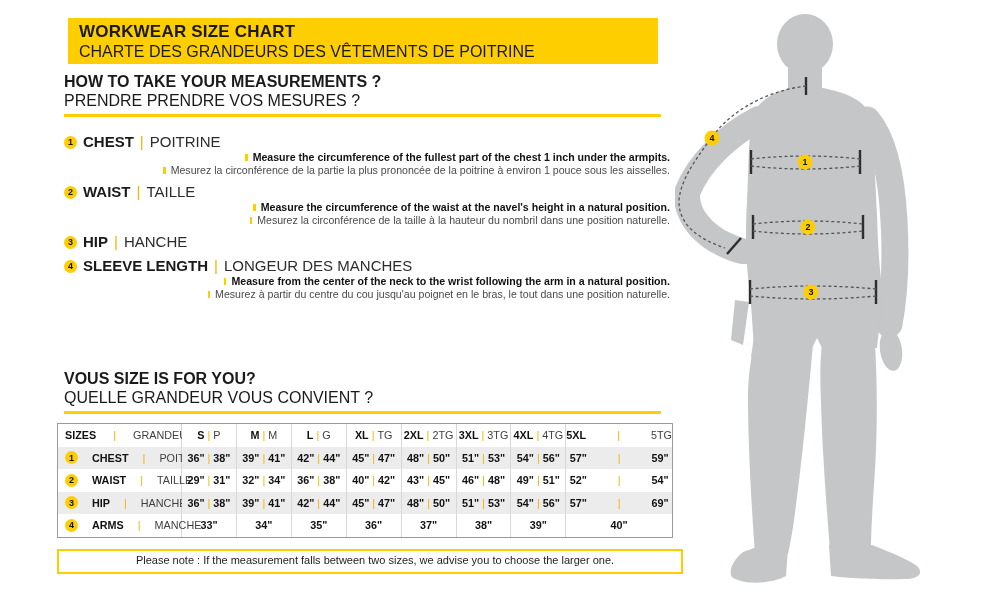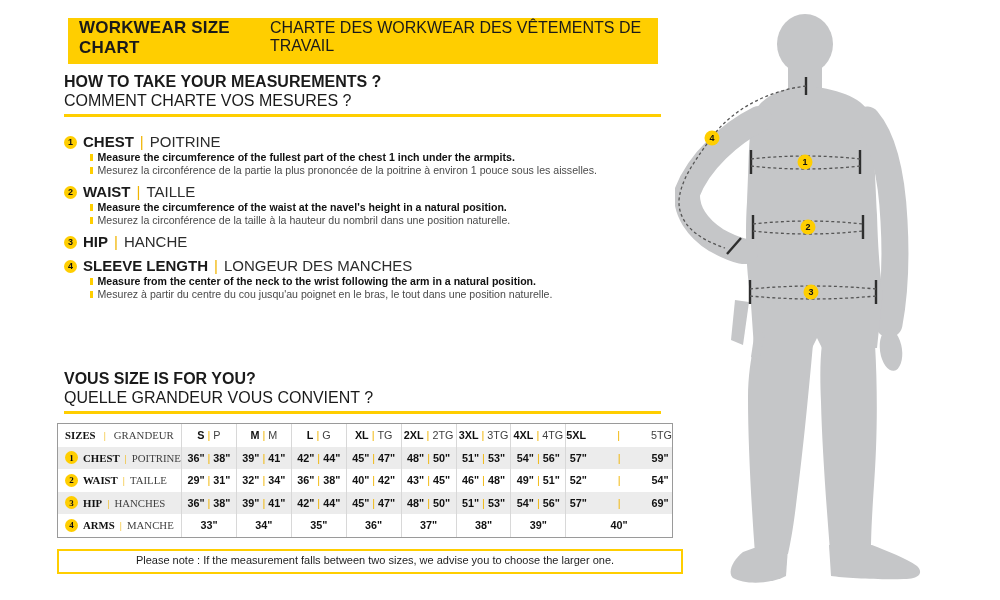--- a/index.html
+++ b/index.html
@@ -1,63 +1,63 @@
 <!DOCTYPE html>
 <html><head>
 <meta charset="utf-8">
 <style>
   html,body{margin:0;padding:0;}
   body{width:1000px;height:600px;background:#ffffff;font-family:"Liberation Sans",sans-serif;position:relative;overflow:hidden;color:#1a1a1a;}
   .abs{position:absolute;}
   
-  .banner{left:68px;top:18px;width:590px;height:46px;background:var(--yellow);display:flex;justify-content:center;padding-left:11px;box-sizing:border-box;}
+  .banner{left:68px;top:18px;width:590px;height:46px;background:var(--yellow);display:flex;flex-direction:column;justify-content:center;padding-left:11px;box-sizing:border-box;}
   .banner-en{font-size:17px;font-weight:800;letter-spacing:.2px;}
   .banner-fr{font-size:16px;font-weight:400;margin-top:1px;}
   
   .sec{width:597px;}
   .sec .h-en{font-size:16px;font-weight:800;line-height:19px;}
   .sec .h-fr{font-size:16px;font-weight:400;line-height:19px;}
   .sec .rule{height:3px;background:var(--yellow);margin-top:4px;}
   
   .instr{margin-bottom:6px;}
   .ihead{display:flex;align-items:center;gap:6px;line-height:18px;}
   .badge{width:13px;height:13px;border-radius:50%;background:var(--yellow);color:#111;font-size:9px;font-weight:800;display:inline-flex;align-items:center;justify-content:center;flex:0 0 13px;}
   .t-en{font-size:15px;font-weight:800;}
   .t-fr{font-size:15px;font-weight:400;color:#2c2c2c;}
   .pipe{color:#f0b400;font-weight:400;}
-  .bl{font-size:10.6px;line-height:13px;margin-left:26px;display:flex;align-items:center;}
+  .bl{font-size:10.6px;line-height:13px;margin-left:26px;display:flex;align-items:center;justify-content:flex-end;}
   .bl.en{font-weight:700;color:#111;}
   .bl.fr{font-weight:400;color:#4a4a4a;}
   .bm{display:inline-block;width:2.5px;height:7px;background:var(--yellow);margin-right:5px;flex:0 0 2.5px;}
   
   .sizetable{width:616px;border:1px solid #9a9a9a;box-sizing:border-box;display:grid;grid-template-columns:124px repeat(8,1fr);}
   .cell{height:22.5px;display:flex;align-items:center;justify-content:center;font-size:10.8px;border-right:1px solid #d8d8d8;box-sizing:border-box;}
   .cell.lastcol{border-right:none;gap:28px;}
-  .cell.label{justify-content:flex-start;padding-left:7px;gap:5px;font-family:Liberation Serif, serif;}
+  .cell.label{justify-content:flex-start;padding-left:7px;gap:14px;}
   .cell .en{font-weight:800;color:#111;}
   .cell .fr{font-weight:400;color:#3f3f3f;}
   .cell .val{font-weight:800;color:#111;}
   .cell .pipe{margin:0 3px;}
   .row-alt{background:#ececec;}
   .row-head{background:#ffffff;}
   
   .note{left:57px;top:549px;width:612px;border:2px solid var(--yellow);text-align:center;font-size:11px;line-height:15.5px;padding:2px 0 3px 10px;color:#1d1d1d;}
   :root{--yellow:#FFCE00;}
 </style>
 </head>
 <body>
 
 <div class="abs banner">
   <div class="banner-en">WORKWEAR SIZE CHART</div>
-  <div class="banner-fr">CHARTE DES WORKWEAR DES VÊTEMENTS DE TRAVAIL</div>
+  <div class="banner-fr">CHARTE DES GRANDEURS DES VÊTEMENTS DE POITRINE</div>
 </div>
 
 <div class="abs sec" style="left:64px;top:72px;">
   <div class="h-en">HOW TO TAKE YOUR MEASUREMENTS ?</div>
-  <div class="h-fr">COMMENT CHARTE VOS MESURES ?</div>
+  <div class="h-fr">PRENDRE PRENDRE VOS MESURES ?</div>
   <div class="rule"></div>
 </div>
 
 <div class="abs" style="left:64px;top:133px;width:606px;" id="instr-list">
     <div class="instr">
       <div class="ihead">
         <span class="badge">1</span>
         <span class="t-en">CHEST</span>
         <span class="pipe" style="font-size:15px;">|</span>
         <span class="t-fr">POITRINE</span>

